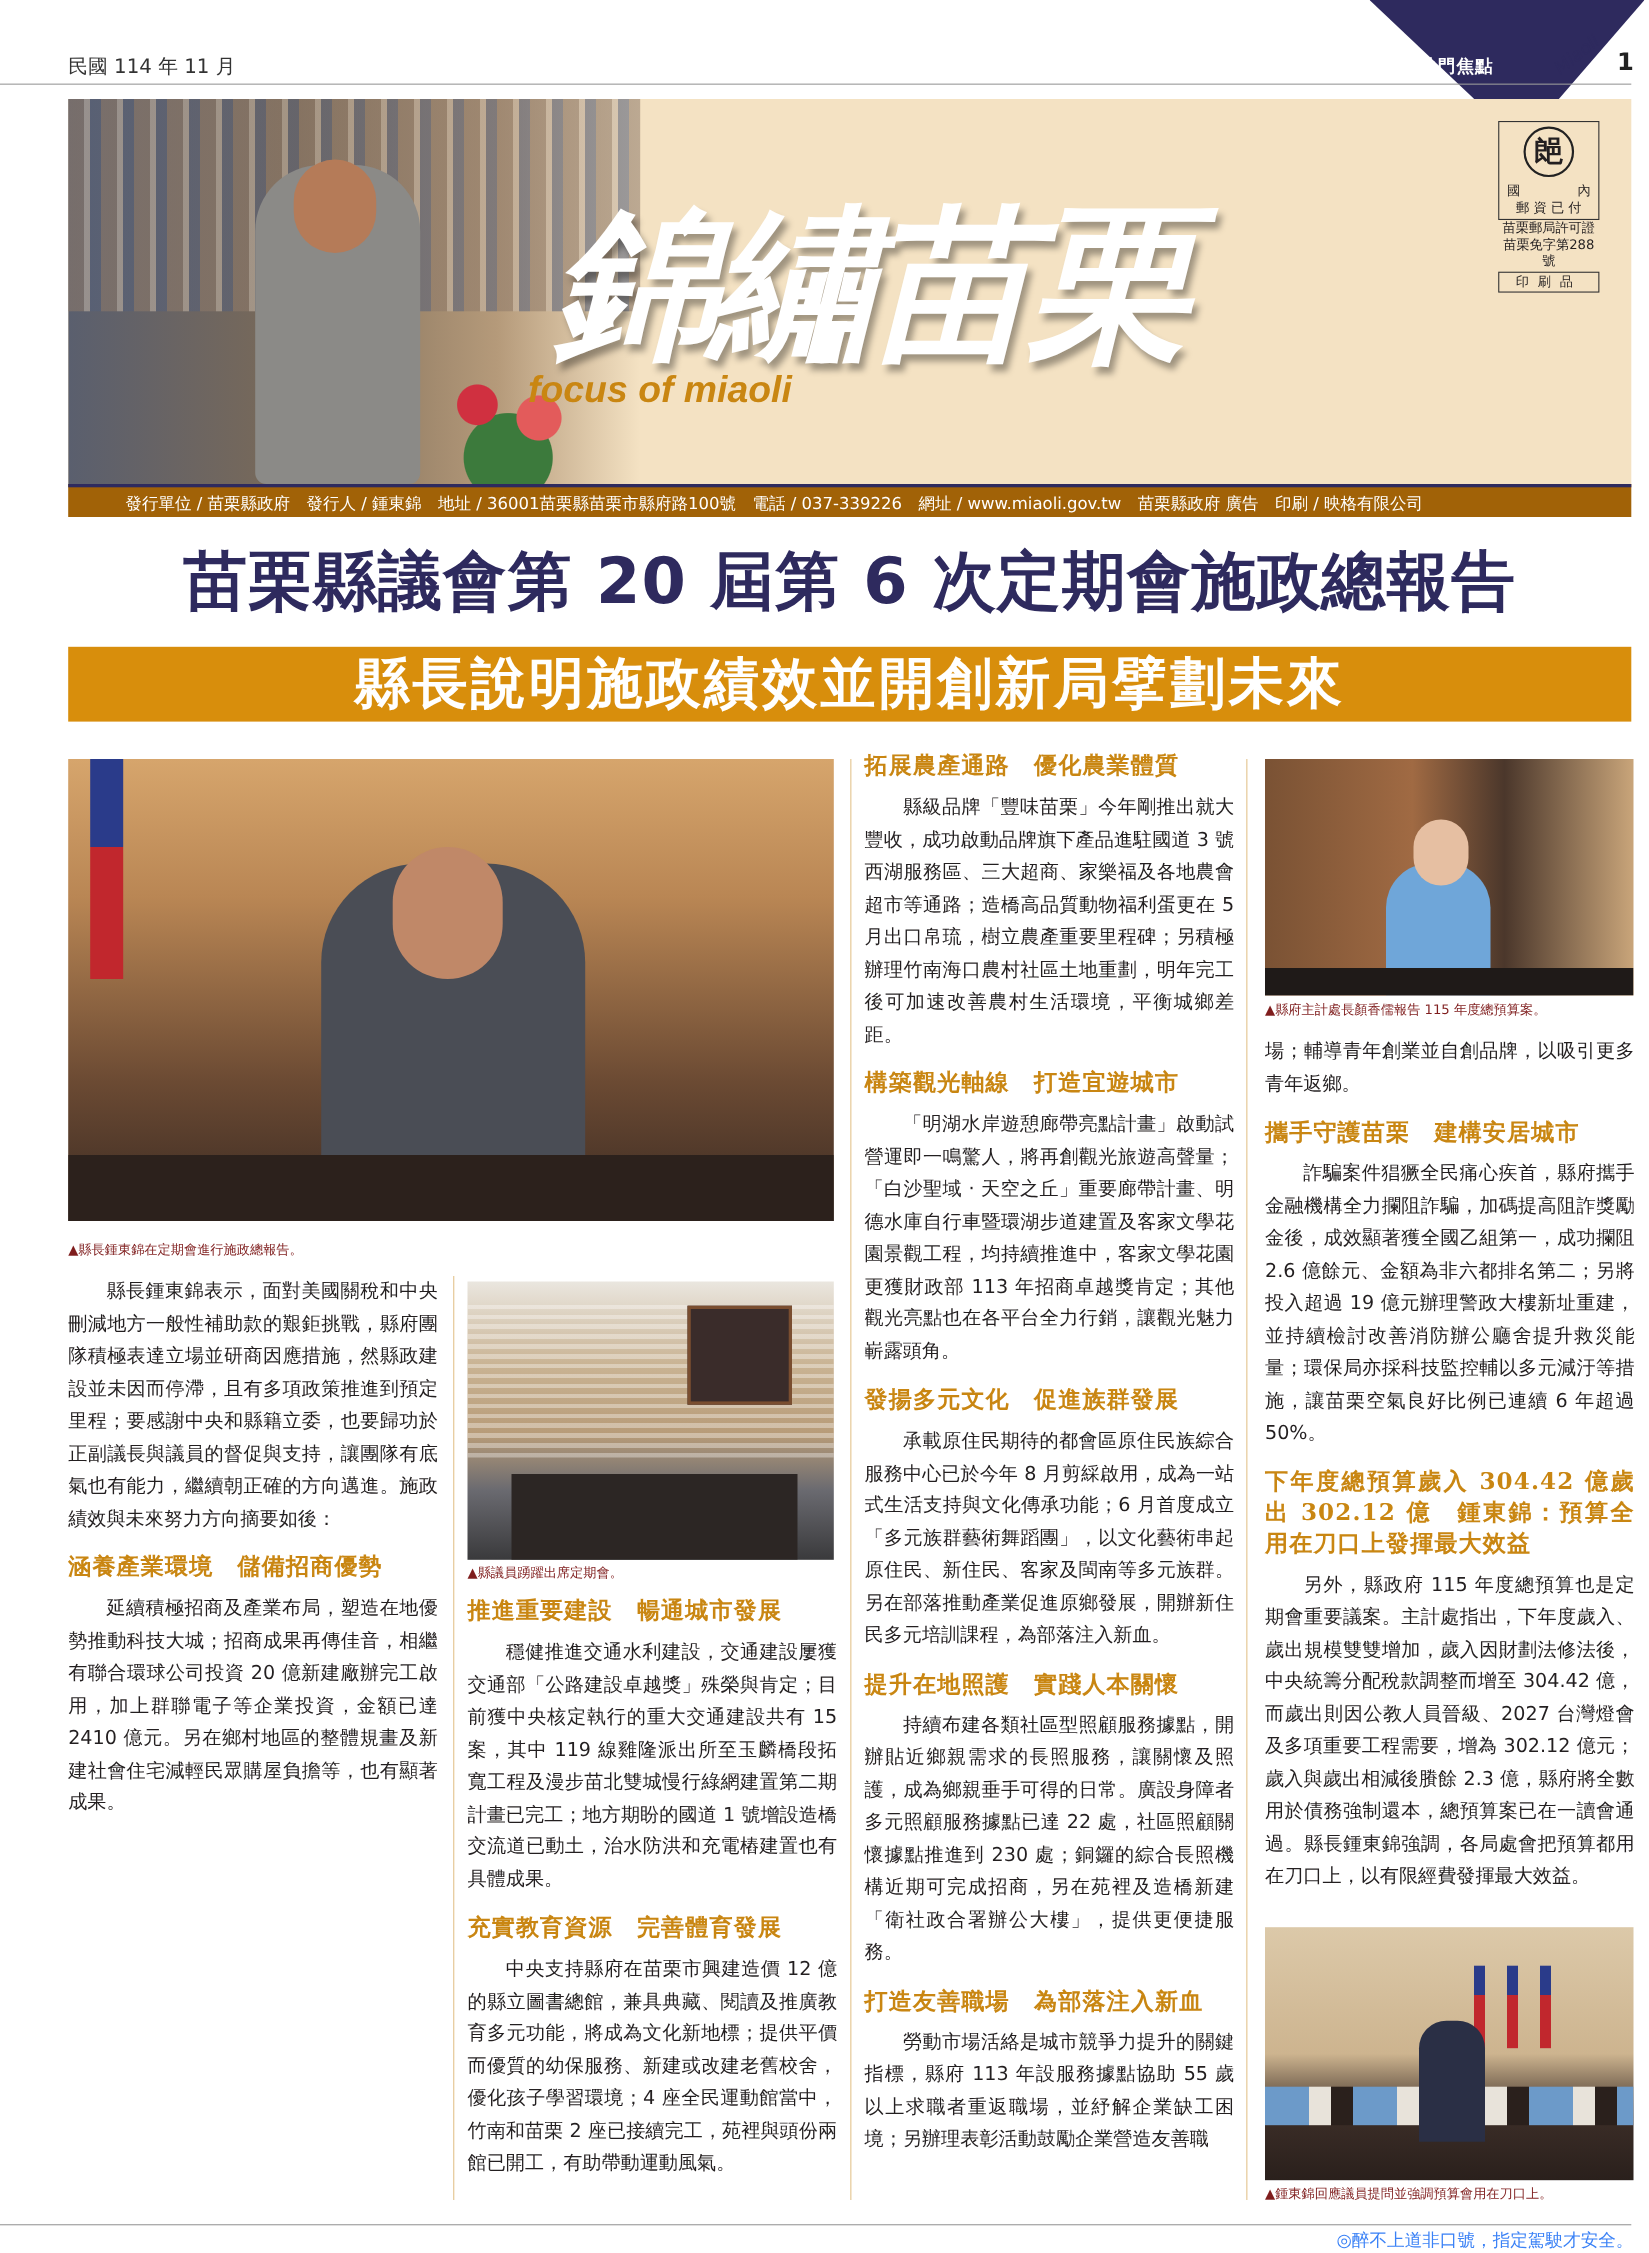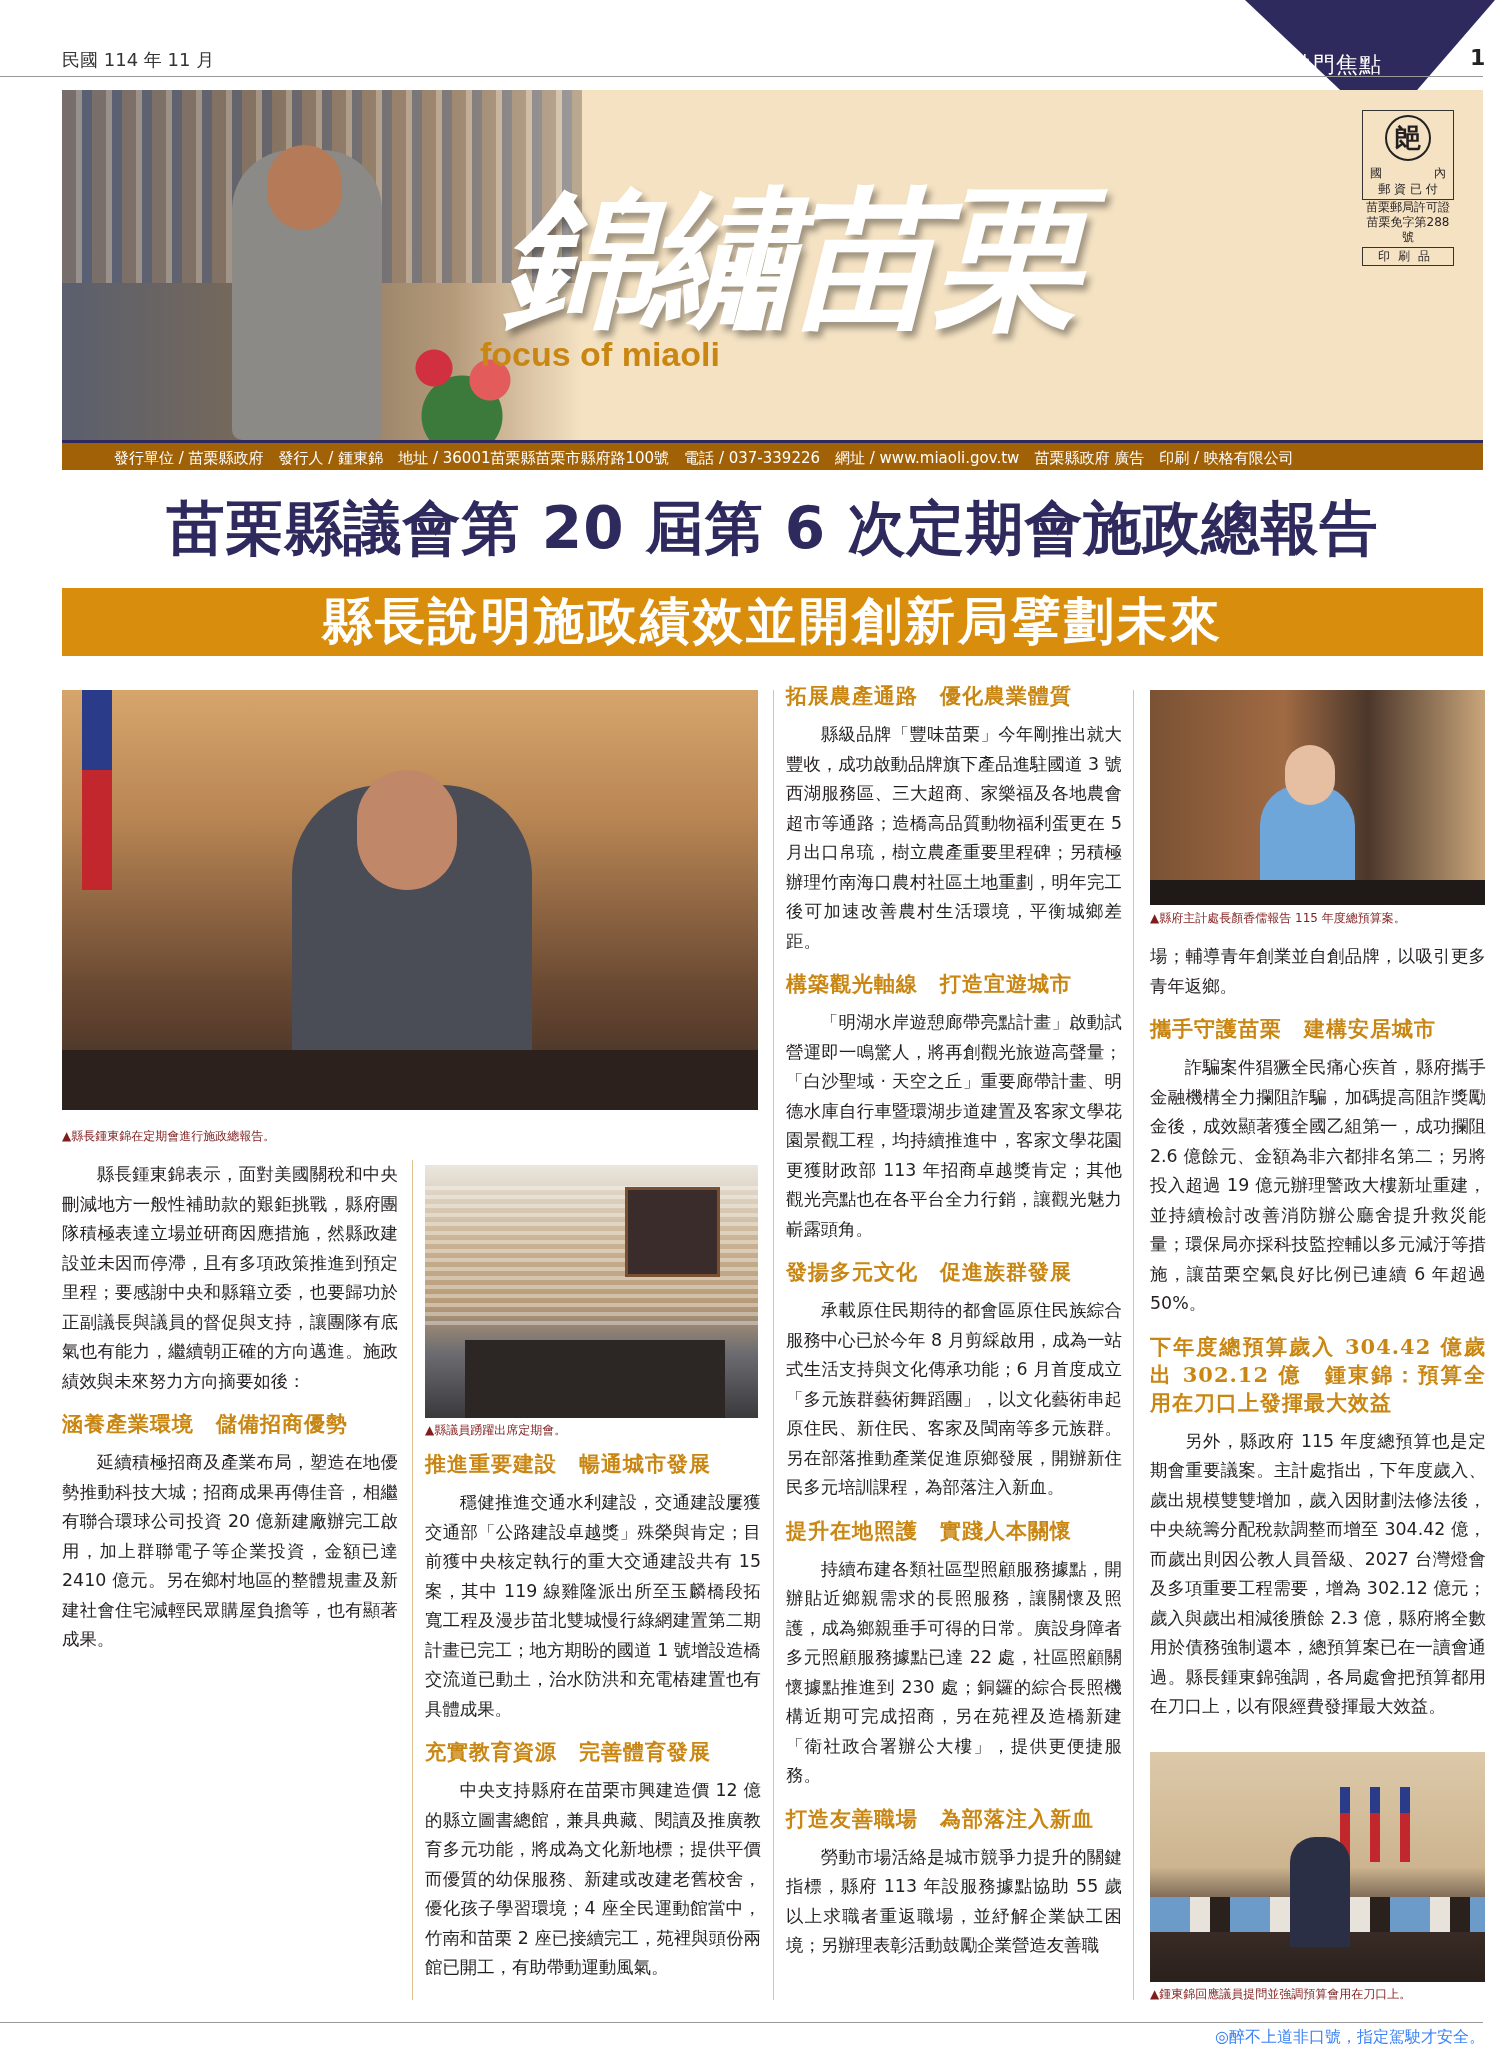--- a/index.html
+++ b/index.html
@@ -1,31 +1,31 @@
 <!DOCTYPE html>
 <html><head>
 <meta charset="utf-8">
 <style>
 *{box-sizing:border-box;margin:0;padding:0;}
 body{width:1499px;height:2048px;background:#fff;font-family:"DejaVu Sans","Liberation Sans",sans-serif;color:#231f20;position:relative;overflow:hidden;}
 .topbar{position:absolute;left:0;top:0;width:1499px;height:77px;}
 .date{position:absolute;left:62px;top:48px;font-size:18px;color:#333;}
 .topline{position:absolute;left:0;top:76px;width:1483px;height:1px;background:#999;}
 .tri2{position:absolute;left:1245px;top:0;width:250px;height:130px;clip-path:polygon(0 0,100% 0,55% 100%);background:#2e2a5e;}
-.hot{position:absolute;left:1290px;top:50px;color:#fff;font-size:22px;font-weight:normal;letter-spacing:1px;}
+.hot{position:absolute;left:1290px;top:50px;color:#fff;font-size:16px;font-weight:bold;letter-spacing:1px;}
 .miaoli-tag{position:absolute;left:1410px;top:40px;color:#2e2a5e;font-size:16px;transform:rotate(-38deg);font-style:italic;}
 .pageno{position:absolute;left:1470px;top:45px;font-size:22px;font-weight:bold;color:#222;}
 .masthead{position:absolute;left:62px;top:90px;width:1421px;height:350px;background:#f4e2c3;overflow:hidden;}
 .mh-photo{position:absolute;left:0;top:0;width:520px;height:350px;background:linear-gradient(90deg,#5a5f6e 0%,#7b6a57 40%,#b59a7a 75%,rgba(244,226,195,0) 100%);}
 .mh-photo .crowd{position:absolute;left:0;top:0;width:100%;height:55%;background:repeating-linear-gradient(90deg,#8e7a6a 0 14px,#c7b8a8 14px 20px,#55607a 20px 30px);opacity:.55;}
 .mh-photo .man{position:absolute;left:170px;top:60px;width:150px;height:290px;background:#8b8a87;border-radius:60px 60px 10px 10px;}
 .mh-photo .head{position:absolute;left:205px;top:55px;width:75px;height:85px;background:#b57b58;border-radius:40px;}
 .mh-photo .flowers{position:absolute;left:330px;top:230px;width:140px;height:120px;background:radial-gradient(circle at 30% 40%,#d03040 0 18px,transparent 19px),radial-gradient(circle at 70% 50%,#e35b5b 0 20px,transparent 21px),radial-gradient(circle at 50% 80%,#3c7a3c 0 40px,transparent 41px);}
 .logo-big{position:absolute;left:440px;top:70px;font-size:150px;font-weight:bold;color:#fff;font-style:italic;letter-spacing:-6px;text-shadow:4px 6px 6px rgba(0,0,0,.35);font-family:"DejaVu Sans",sans-serif;text-align:right;}
-.logo-sub{position:absolute;left:418px;top:245px;font-size:34px;font-weight:bold;color:#c98612;font-family:"Liberation Sans",sans-serif;}
+.logo-sub{position:absolute;left:418px;top:245px;font-size:34px;font-weight:bold;font-style:italic;color:#c98612;font-family:"Liberation Sans",sans-serif;}
 .stamp{position:absolute;left:1300px;top:20px;width:92px;}
 .stamp-box{border:1px solid #333;padding:4px 4px 2px;text-align:center;background:transparent;}
 .stamp-circle{width:46px;height:46px;border:2px solid #222;border-radius:50%;margin:0 auto 4px;font-size:26px;font-weight:bold;line-height:42px;}
 .stamp-row{font-size:12px;display:flex;justify-content:space-between;padding:0 3px;}
 .stamp-text{font-size:12px;text-align:center;line-height:15px;}
 .stamp-print{border:1px solid #333;font-size:12px;text-align:center;margin-top:2px;letter-spacing:8px;}
 .infobar{position:absolute;left:62px;top:440px;width:1421px;height:30px;background:#a16207;color:#fff;font-size:15px;line-height:30px;padding-left:52px;white-space:nowrap;border-top:3px solid #2e2a5e;}
 .headline{position:absolute;left:62px;top:490px;width:1421px;text-align:center;font-size:58px;font-weight:bold;color:#2e2a5e;letter-spacing:1px;}
 .subbar{position:absolute;left:62px;top:588px;width:1421px;height:68px;background:#d88e0c;text-align:center;color:#fff;font-size:50px;font-weight:bold;line-height:66px;letter-spacing:3px;}
 .photo{position:absolute;overflow:hidden;}

